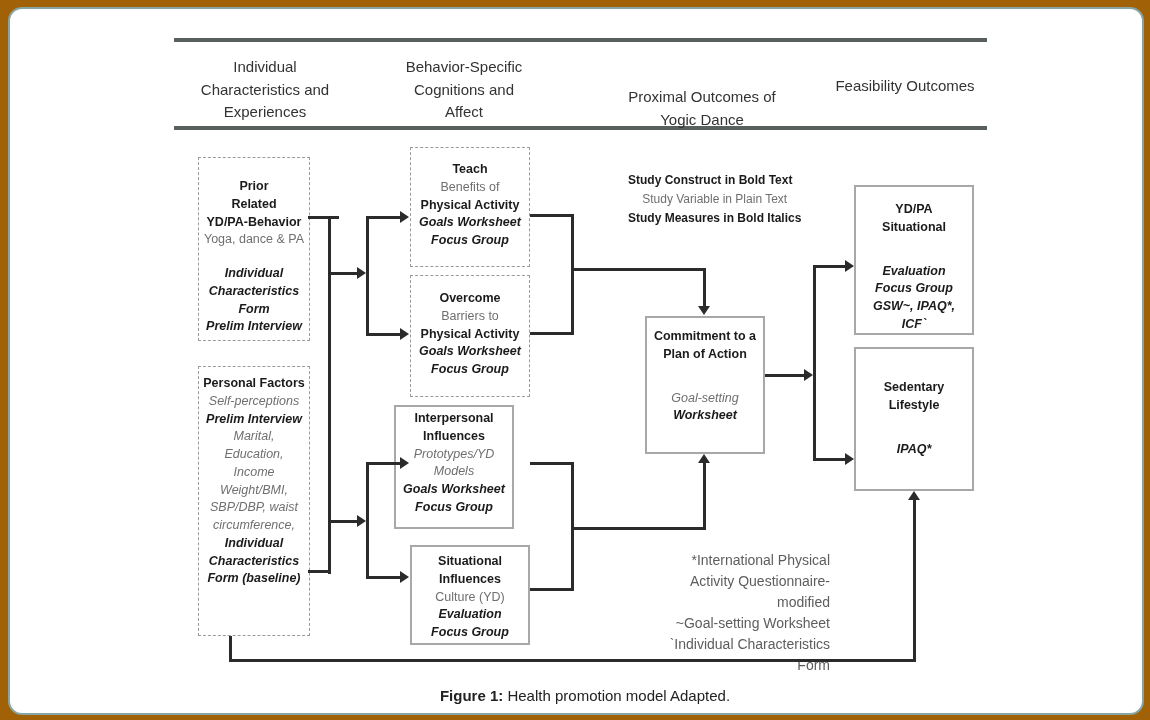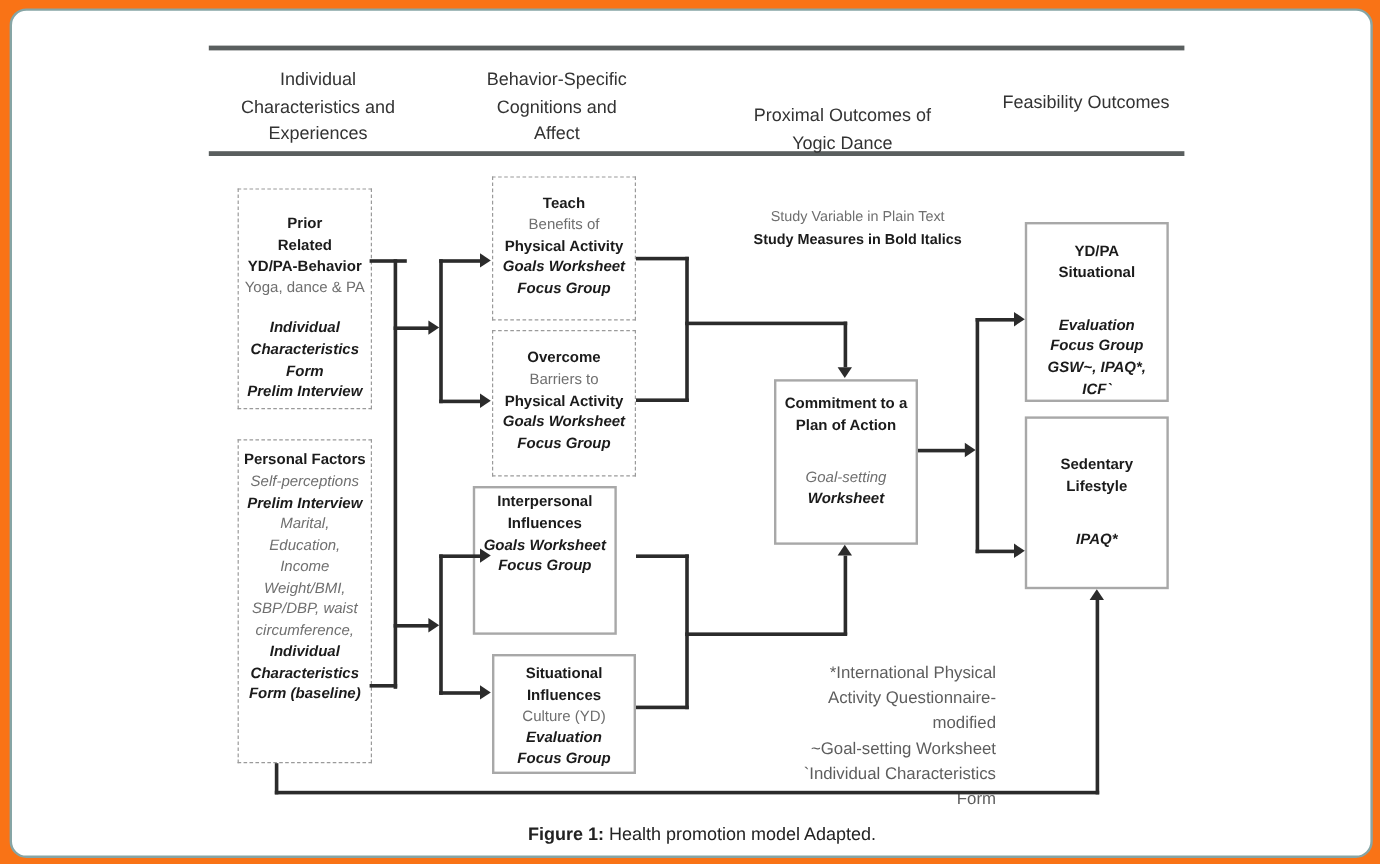--- a/index.html
+++ b/index.html
@@ -1,16 +1,16 @@
 <!DOCTYPE html>
 <html><head>
 <meta charset="utf-8">
 <style>
   html,body{margin:0;padding:0;background:#ffffff;}
-  .page{position:relative;width:1150px;height:720px;background:#f97316;overflow:hidden;
+  .page{position:relative;width:1150px;height:720px;background:#a16207;overflow:hidden;
         font-family:"Liberation Sans",sans-serif;color:#222;}
   .card{position:absolute;left:8px;top:7px;width:1132px;height:704px;
         border:2px solid #86a5a5;border-radius:14px;background:#ffffff;}
   .rule{position:absolute;background:#5a5f5f;}
   .colhead{position:absolute;text-align:center;font-size:15px;line-height:1.5;color:#333;
            white-space:pre-line;}
   .bx{position:absolute;box-sizing:border-box;text-align:center;font-size:12.5px;line-height:1.42;
       background:#fff;}
   .dashed{border:1px dashed #9a9a9a;}
   .solid{border:2px solid #a8a8a8;}
@@ -50,20 +50,21 @@
 Characteristics and
 Experiences</div>
     <div class="colhead" style="left:374px;top:47px;width:160px">Behavior-Specific
 Cognitions and
 Affect</div>
     <div class="colhead" style="left:602px;top:77px;width:180px">Proximal Outcomes of
 Yogic Dance</div>
     <div class="colhead" style="left:805px;top:66px;width:180px">Feasibility Outcomes</div>
 
     <div class="legend">
+      <div class="lg-construct">Study Construct in Bold Text</div>
       <div class="lg-variable">Study Variable in Plain Text</div>
       <div class="lg-measures">Study Measures in Bold Italics</div>
     </div>
 
     <div class="bx dashed" style="left:188px;top:148px;width:112px;height:184px;padding-top:20px">
       <div class="construct pre">Prior
 Related
 YD/PA-Behavior</div>
       <div class="variable">Yoga, dance &amp; PA</div>
       <div class="measures pre gap">Individual
@@ -99,20 +100,22 @@
       <div class="construct">Overcome</div>
       <div class="variable">Barriers to</div>
       <div class="construct">Physical Activity</div>
       <div class="measures pre">Goals Worksheet
 Focus Group</div>
     </div>
 
     <div class="bx solid" style="left:384px;top:396px;width:120px;height:124px;padding-top:3px">
       <div class="construct pre">Interpersonal
 Influences</div>
+      <div class="var-italic pre">Prototypes/YD
+Models</div>
       <div class="measures pre">Goals Worksheet
 Focus Group</div>
     </div>
 
     <div class="bx solid" style="left:400px;top:536px;width:120px;height:100px;padding-top:6px">
       <div class="construct pre">Situational
 Influences</div>
       <div class="variable">Culture (YD)</div>
       <div class="measures pre">Evaluation
 Focus Group</div>

